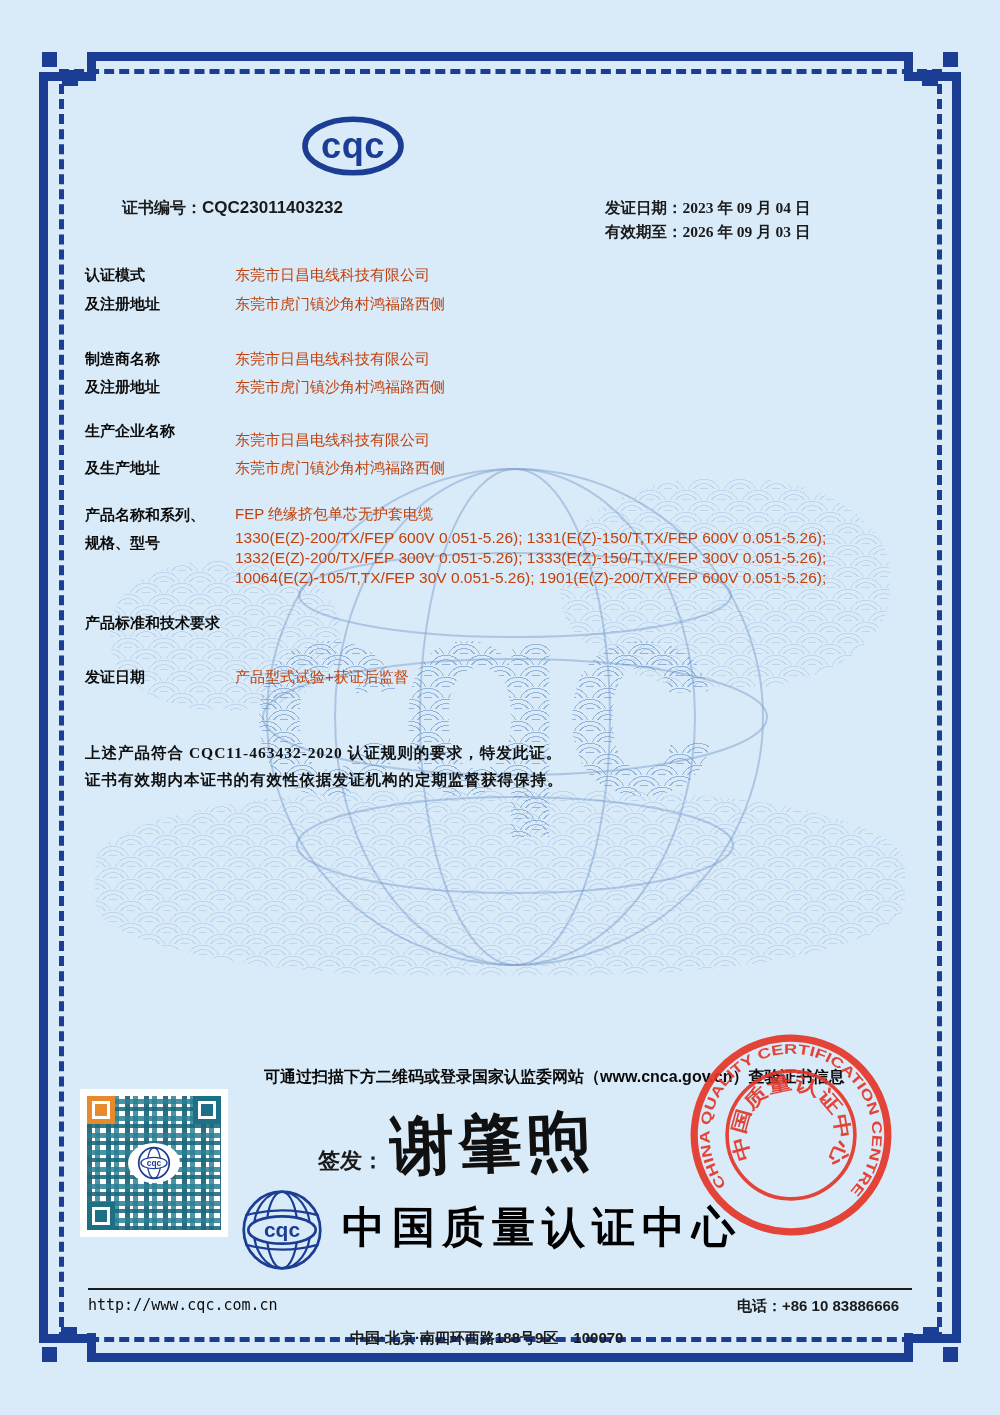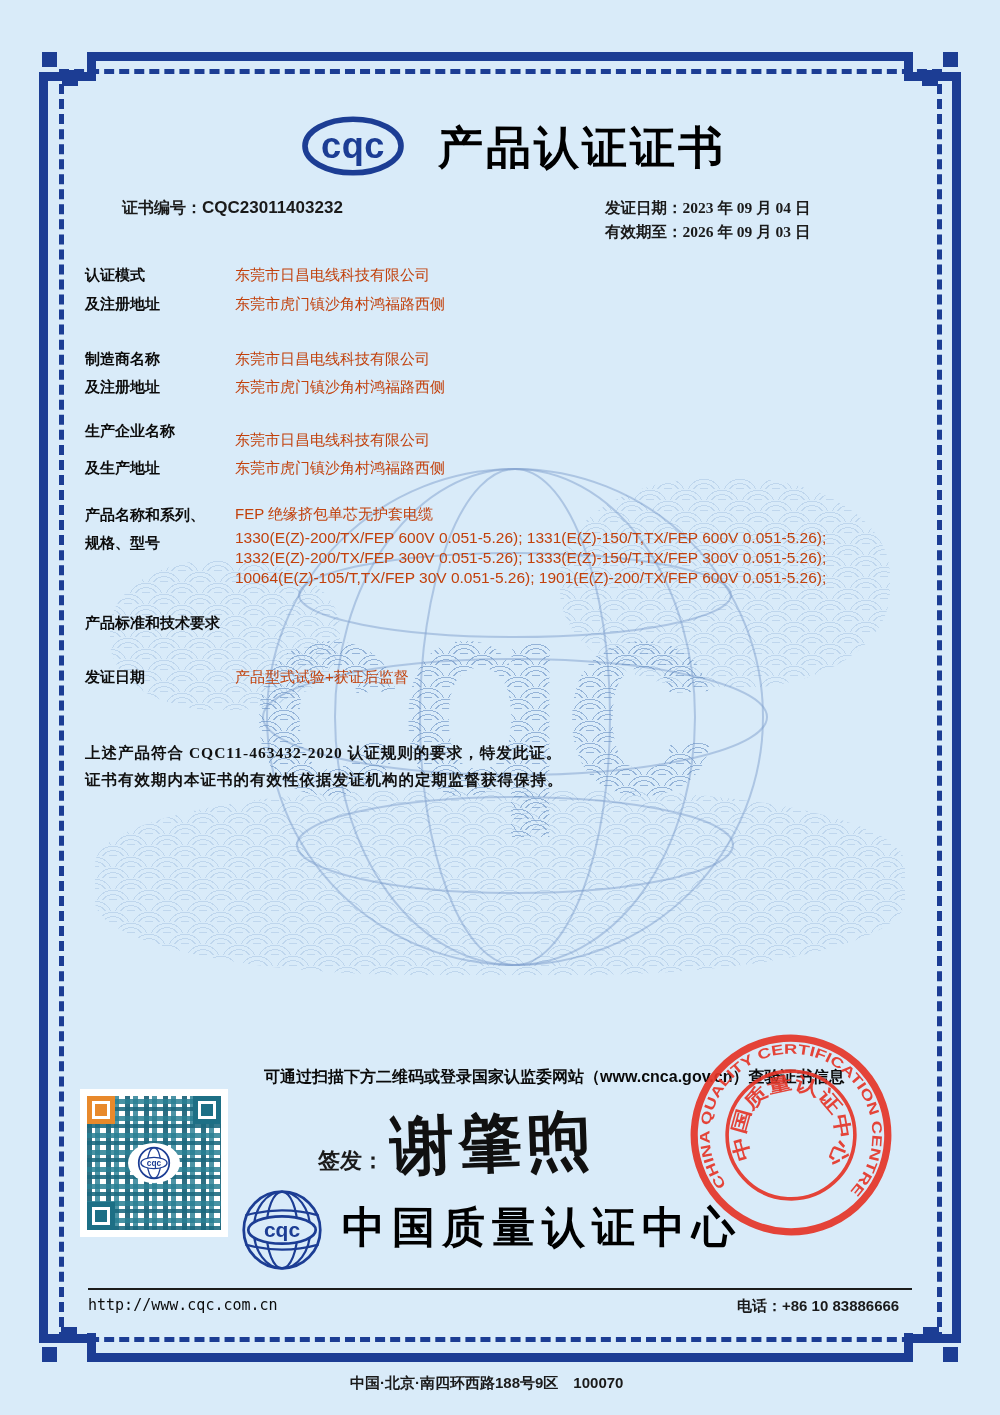--- a/index.html
+++ b/index.html
@@ -80,21 +80,21 @@
   .qr-f-tr{right:0;top:0}
   .qr-f-bl{left:0;bottom:0}
   .qr-logo{position:absolute;left:50%;top:50%;transform:translate(-50%,-50%);width:52px;height:40px;background:#fff;border-radius:50%;display:flex;align-items:center;justify-content:center;}
   .sign-label{position:absolute;left:318px;top:1146px;font-size:22px;font-weight:700;}
   .signature{position:absolute;left:390px;top:1100px;font-size:64px;font-weight:600;transform:rotate(-2deg);color:#101010;letter-spacing:4px;}
   .org-logo{position:absolute;left:236px;top:1189px;}
   .org-name{position:absolute;left:342px;top:1199px;font-size:43px;font-weight:600;letter-spacing:7px;color:#000;}
   .stamp{position:absolute;left:688px;top:1032px;transform:rotate(3deg);opacity:.92;}
   .divider{position:absolute;left:88px;top:1288px;width:824px;height:2px;background:#1c1c1c;}
   .website{position:absolute;left:88px;top:1296px;font-size:15px;font-family:"DejaVu Sans Mono",monospace;color:#0a0a0a;}
-  .address{position:absolute;left:350px;top:1374px;font-size:15px;font-weight:600;}
+  .address{position:absolute;left:350px;top:1329px;font-size:15px;font-weight:600;}
   .phone{position:absolute;left:737px;top:1297px;font-size:15px;font-weight:600;}
 </style>
 </head>
 <body>
 
 <div class="page">
 
   <svg class="wm-globe" width="560" height="540" viewBox="0 0 560 540">
     <g fill="none" stroke="rgba(128,160,205,0.5)" stroke-width="2">
       <circle cx="280" cy="262" r="248"></circle>
@@ -129,21 +129,20 @@
   <div class="sq sq-tr-2"></div>
   <div class="sq sq-bl-1"></div>
   <div class="sq sq-bl-2"></div>
   <div class="sq sq-br-1"></div>
   <div class="sq sq-br-2"></div>
 
   <svg class="logo-oval" width="106" height="66" viewBox="0 0 170 104">
     <ellipse cx="85" cy="52" rx="77" ry="43" fill="none" stroke="#1c3d94" stroke-width="9"></ellipse>
     <text x="85" y="72" text-anchor="middle" font-size="58" font-weight="800" fill="#1c3d94" font-family="Liberation Sans, sans-serif" letter-spacing="1">cqc</text>
   </svg>
-  <div class="title">产品认证证书</div>
 
   <div class="certno-row kai"><span>证书编号：</span><span class="num">CQC23011403232</span></div>
 
   <div class="date-block kai">
     <div><span>发证日期：</span><span>2023 年 09 月 04 日</span></div>
     <div><span>有效期至：</span><span>2026 年 09 月 03 日</span></div>
   </div>
 
   <div class="lbl" style="top:266px">认证模式</div>
   <div class="val" style="top:266px">东莞市日昌电线科技有限公司</div>

